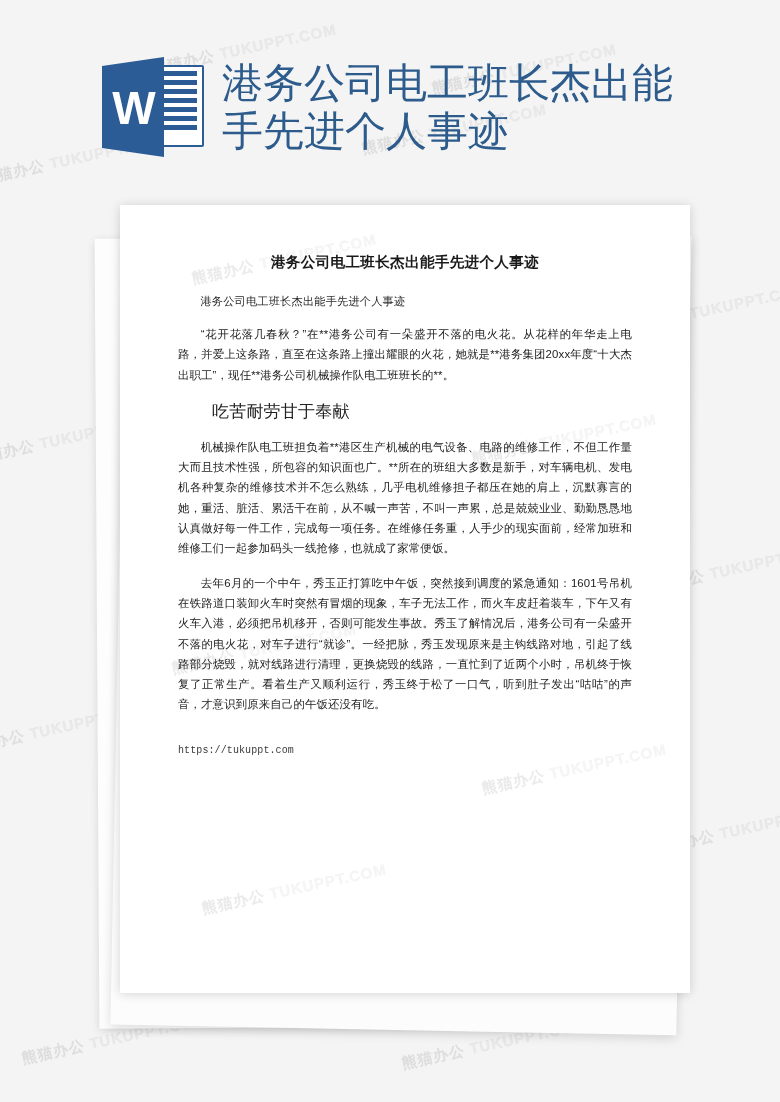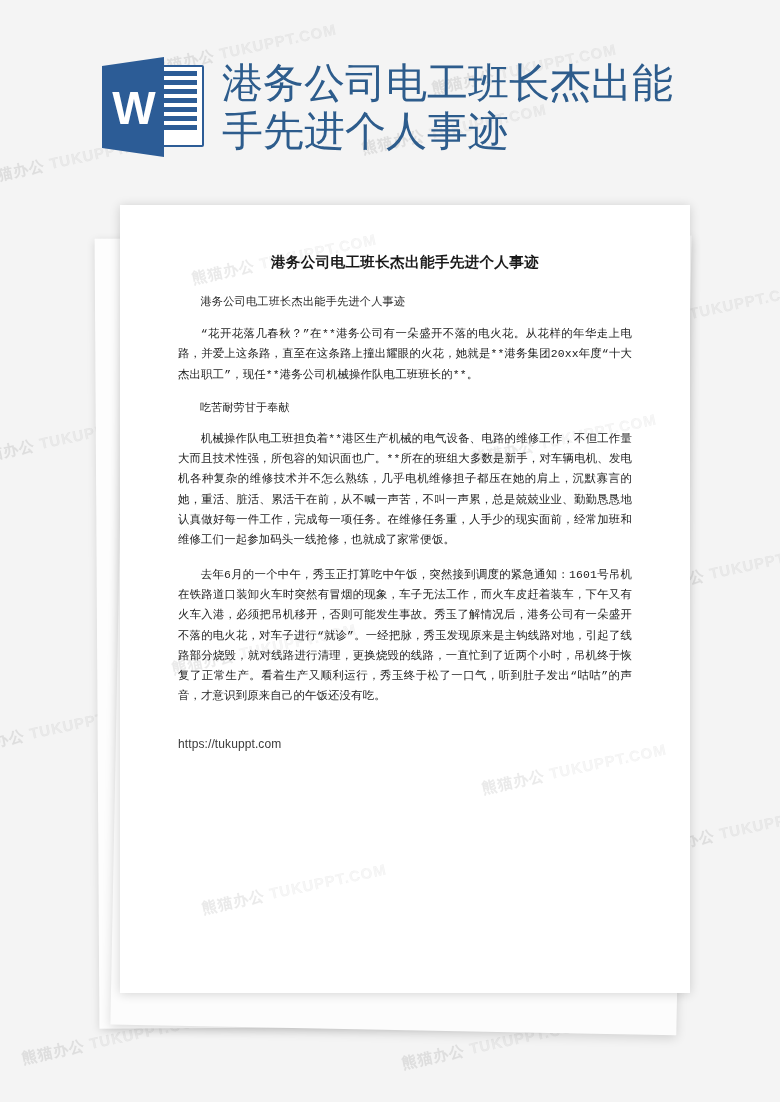--- a/index.html
+++ b/index.html
@@ -156,40 +156,40 @@
   }
   .doc-sub {
     font-family: "DejaVu Serif", "Liberation Serif", serif;
     font-size: 11.2px;
     color: #2b2b2b;
     text-indent: 2em;
     margin: 0 0 15px 0;
     letter-spacing: 0.2px;
   }
   .doc-p {
-    font-family: Liberation Mono, monospace;
+    font-family: Liberation Sans, sans-serif;
     font-size: 11.4px;
     line-height: 1.78;
     color: #222;
     text-indent: 2em;
     margin: 0 0 14px 0;
     text-align: justify;
     letter-spacing: 0.15px;
   }
   .doc-h {
     font-family: Liberation Sans, sans-serif;
-    font-size: 11px;
+    font-size: 17px;
     color: #222;
     text-indent: 2em;
     margin: 15px 0 14px 0;
     letter-spacing: 0.2px;
   }
   .doc-url {
-    font-family: Liberation Sans, sans-serif;
-    font-size: 12px;
+    font-family: Liberation Mono, monospace;
+    font-size: 10px;
     color: #3a3a3a;
     margin-top: 30px;
     letter-spacing: 0.1px;
   }
 
   
   .paper-wm {
     position: absolute;
     inset: 0;
     pointer-events: none;

